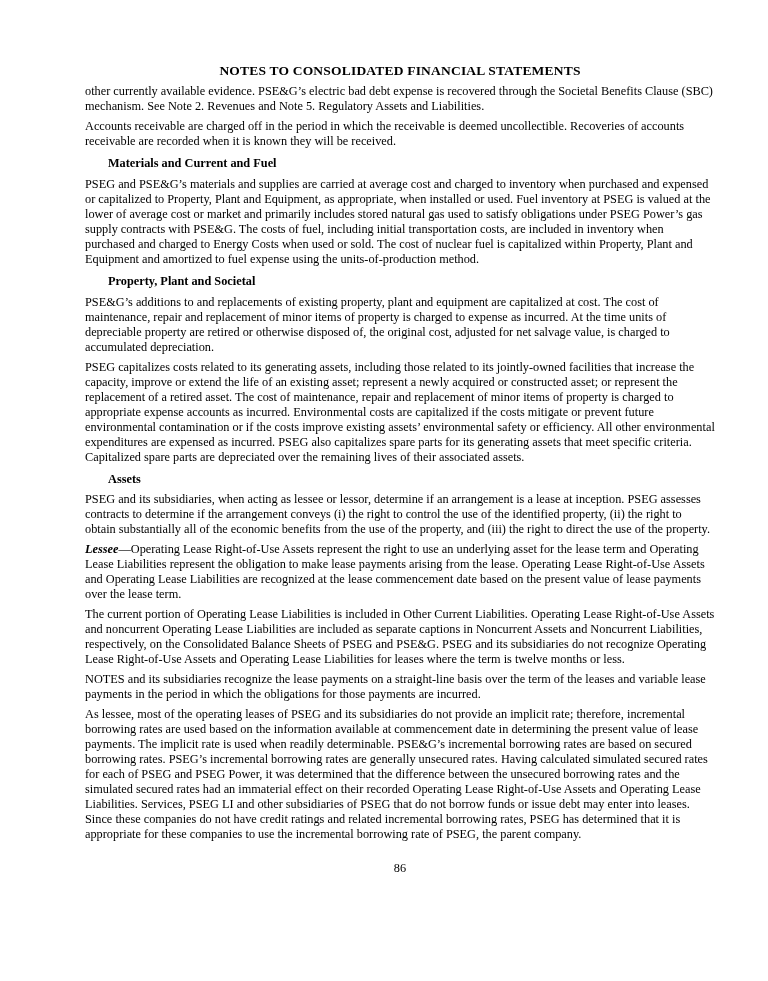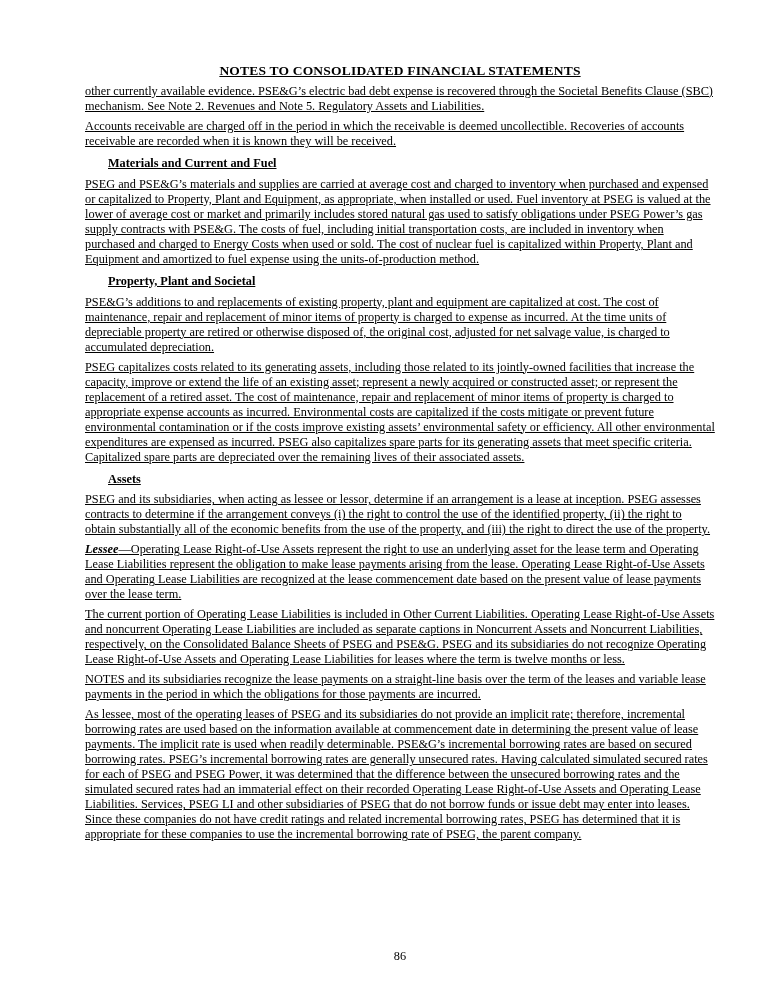--- a/index.html
+++ b/index.html
@@ -9,21 +9,20 @@
     background: #ffffff;
     font-family: "Liberation Serif", serif;
     color: #000000;
     position: relative;
     overflow: hidden;
   }
   .page {
     position: relative;
     width: 768px;
     height: 741px;
-    text-decoration: underline;
   }
   .content {
     padding: 62px 53px 0 85px;
   }
   h1.doc-title {
     font-size: 13.5px;
     line-height: 17px;
     font-weight: bold;
     text-align: center;
     margin: 0 0 4px 0;
@@ -40,21 +39,21 @@
     line-height: 16.8px;
     font-weight: bold;
     margin: 6px 0 5px 23px;
   }
   .lead-in {
     font-weight: bold;
     font-style: italic;
   }
   .page-number {
     position: absolute;
-    top: 948px;
+    top: 860px;
     left: 85px;
     width: 630px;
     text-align: center;
     font-size: 12.3px;
     line-height: 16.8px;
   }
 </style>
 </head>
 <body>
 

